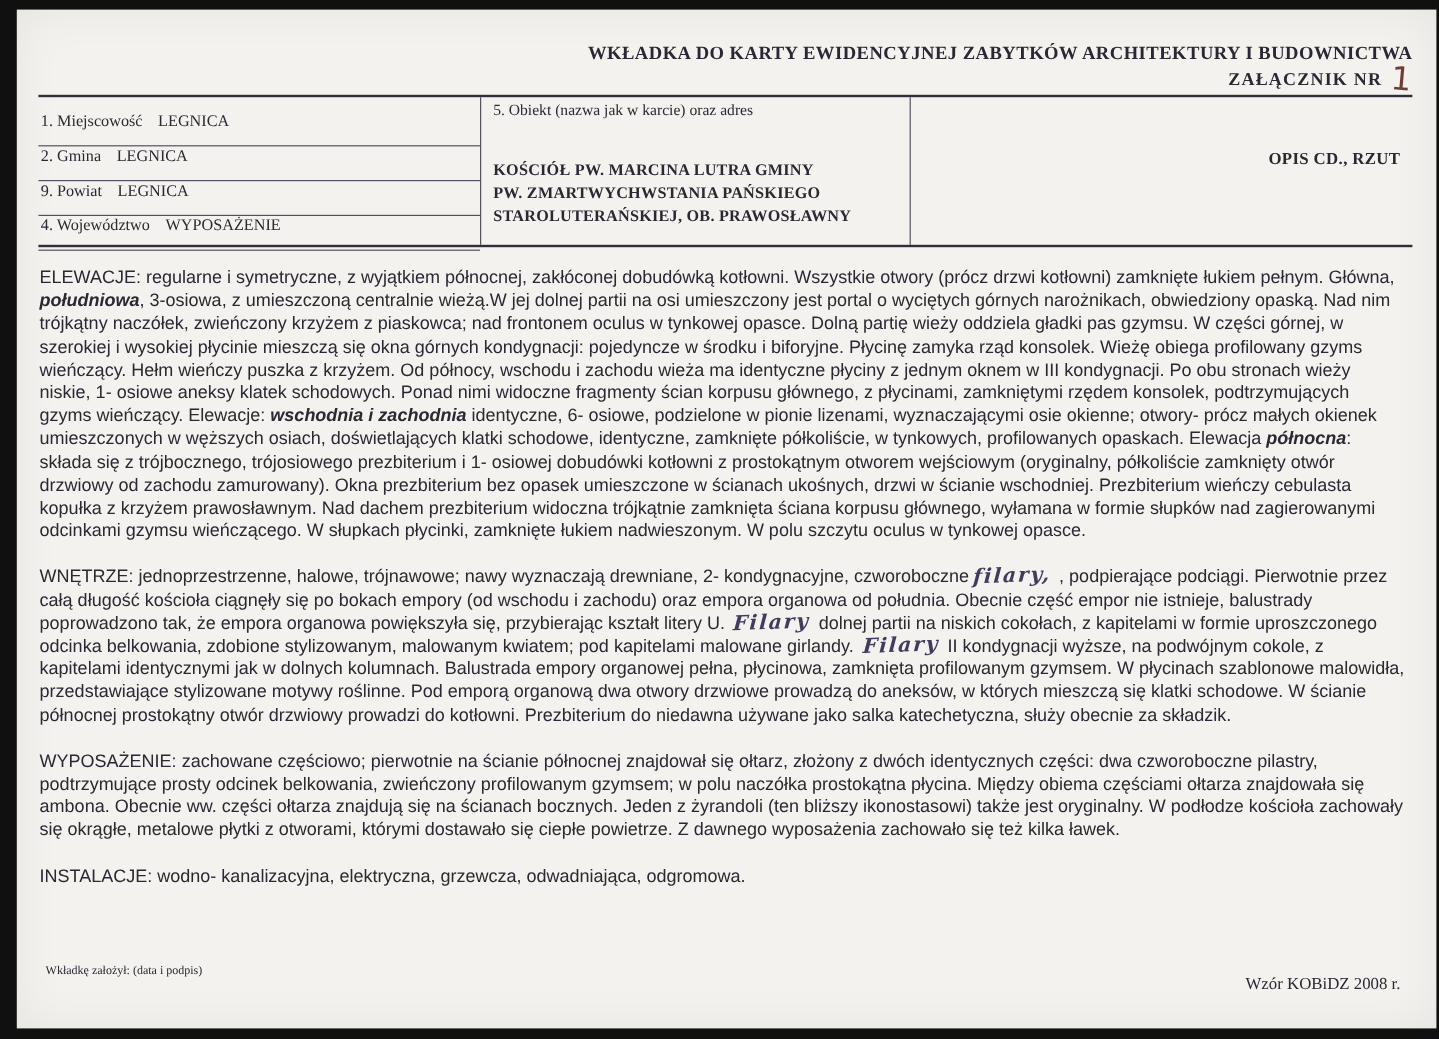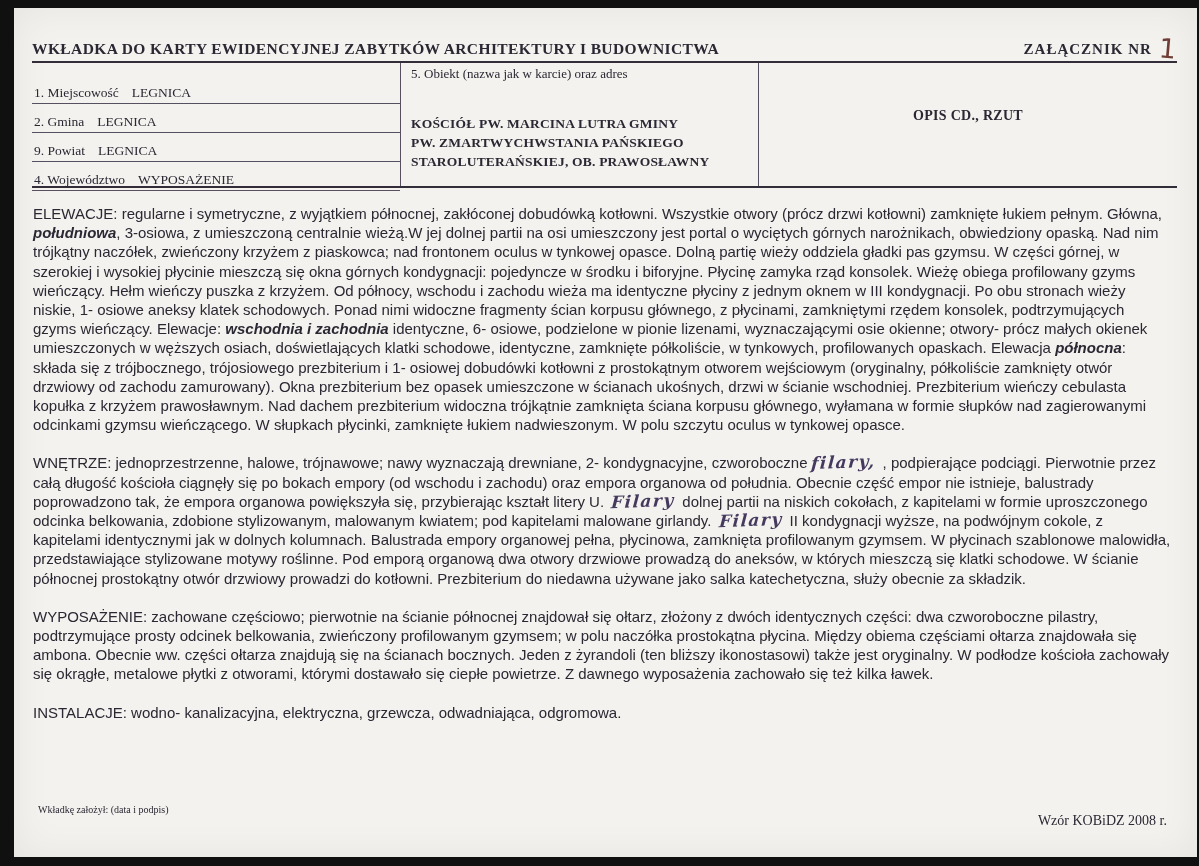--- a/index.html
+++ b/index.html
@@ -10,38 +10,38 @@
     --handwriting:#453a5e;
     --handwriting_red:#6f3d35;
   }
   html,body{margin:0;padding:0;background:#000;}
   .scan{position:relative;width:1199px;height:866px;background:var(--scan_border);overflow:hidden;
         font-family:"Liberation Serif",serif;color:var(--ink);}
   .paper{position:absolute;left:14px;top:8px;right:2px;bottom:9px;background:var(--paper);
          box-shadow:inset 0 0 40px rgba(0,0,0,0.06);}
   
   .header-row{margin:0 20px 0 18px;padding-top:28px;display:flex;justify-content:space-between;
-              align-items:flex-end;border-bottom:2px solid var(--rule);padding-bottom:3px;}
+              align-items:flex-end;border-bottom:2px solid var(--rule);padding-bottom:3px;flex-direction:column;}
   .doc-title{margin:0;font-size:15.5px;font-weight:bold;letter-spacing:0.4px;}
   .attachment{font-size:15px;font-weight:bold;letter-spacing:1px;white-space:nowrap;}
   .hw-num{font-family:"DejaVu Sans",sans-serif;font-weight:400;color:var(--handwriting_red);
           font-size:27px;display:inline-block;transform:rotate(5deg);line-height:0.7;
           position:relative;top:4px;margin-left:7px;}
   
   .form-table{margin:0 20px 0 18px;display:flex;border-bottom:2px solid var(--rule);height:123px;}
   .col1{width:368px;padding-top:12px;box-sizing:border-box;}
   .field-row{height:26px;border-bottom:1px solid #565060;margin-right:0;display:flex;
-             align-items:flex-end;padding:0 0 2px 2px;font-size:13.5px;}
+             padding:0 0 2px 2px;font-size:13.5px;}
   .field-value{margin-left:13px;}
   .col2{width:359px;border-left:1.5px solid #565060;border-right:1.5px solid #565060;
         padding:3px 10px 0 10px;box-sizing:border-box;}
   .col3{flex:1;padding:3px 10px 0 10px;box-sizing:border-box;}
   .cell-label{font-size:13px;}
   .object-value{margin-top:33px;font-weight:bold;font-size:13.5px;line-height:1.4;letter-spacing:0.2px;}
-  .contents-value{margin-top:42px;font-weight:bold;font-size:14px;text-align:center;letter-spacing:0.3px;}
+  .contents-value{margin-top:42px;font-weight:bold;font-size:14px;text-align:right;letter-spacing:0.3px;}
   
   .body-text{margin:16px 26px 0 19px;font-family:"Liberation Sans",sans-serif;
              font-size:15px;line-height:19.2px;color:var(--ink);}
   .body-text p{margin:0 0 19px 0;}
   p.instalacje{margin-top:15px;}
   .seg-b{font-weight:normal;}
   .seg-bi{font-weight:bold;font-style:italic;}
   .seg-hw{font-family:"DejaVu Serif",serif;font-style:italic;font-weight:bold;
           color:var(--handwriting);font-size:17px;letter-spacing:1.5px;display:inline-block;
           transform:rotate(-2deg) skewX(-6deg);margin:0 3px;line-height:1;}

